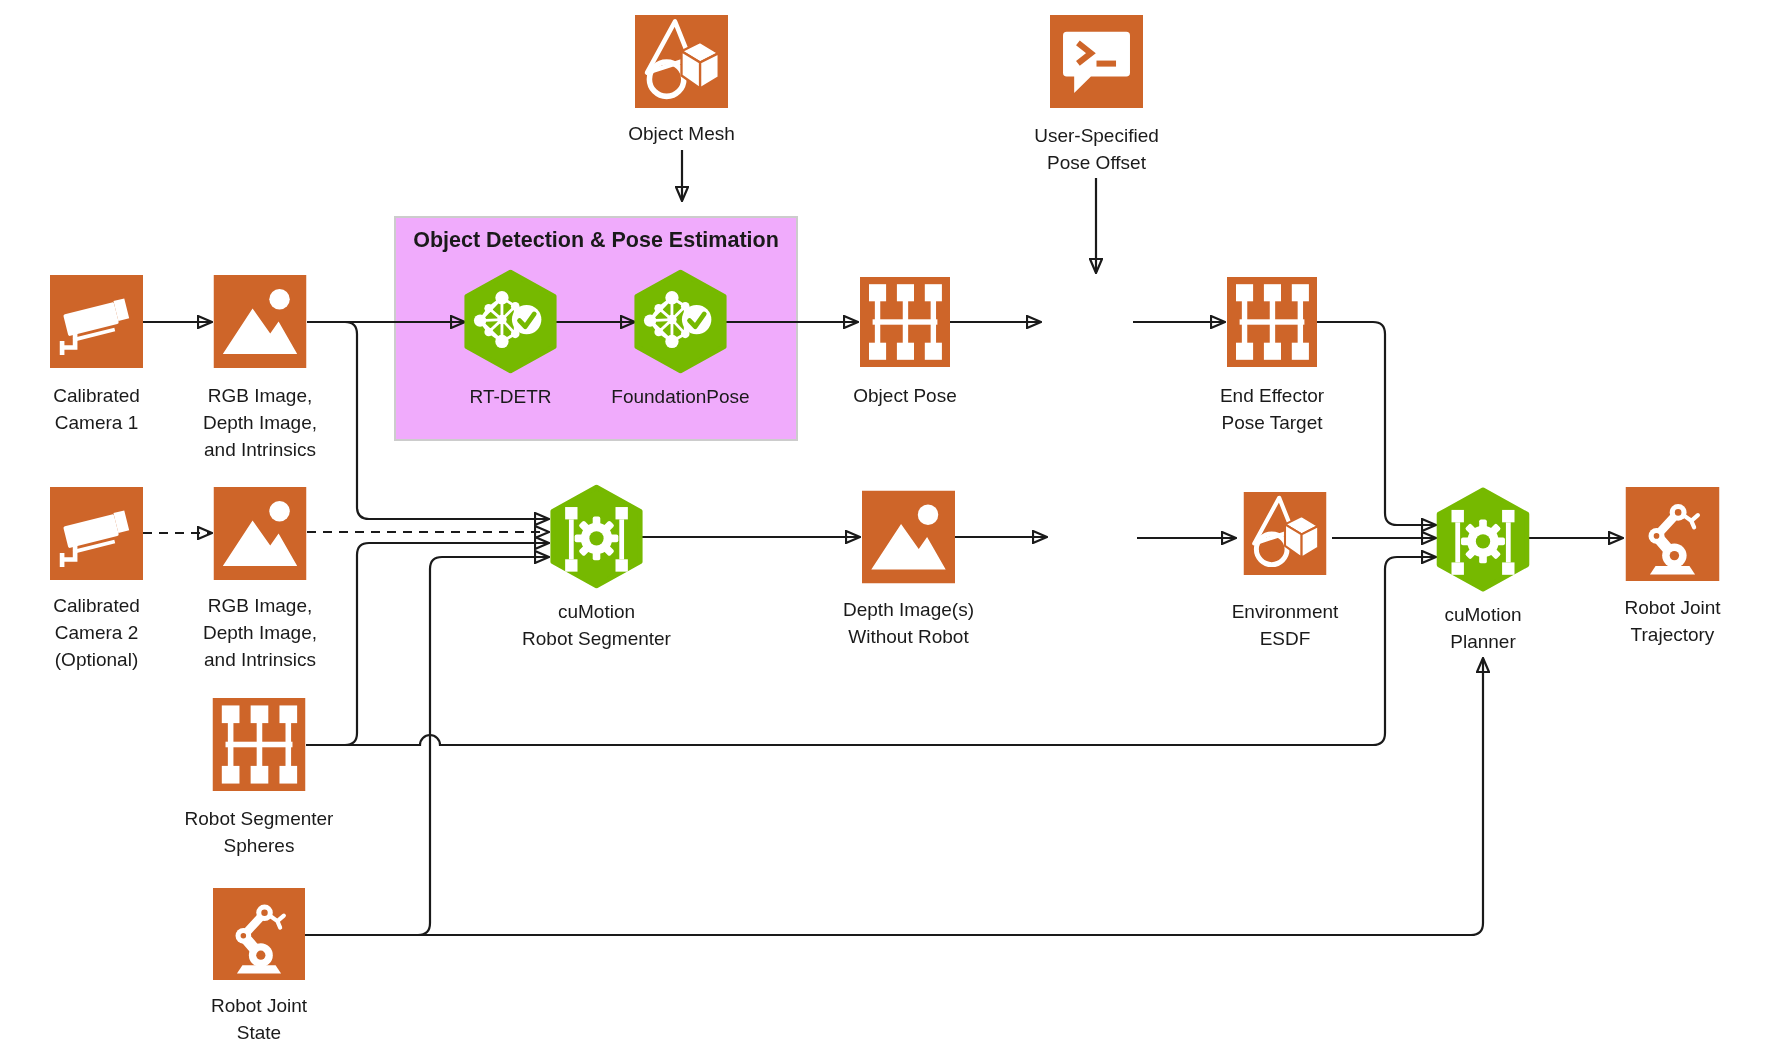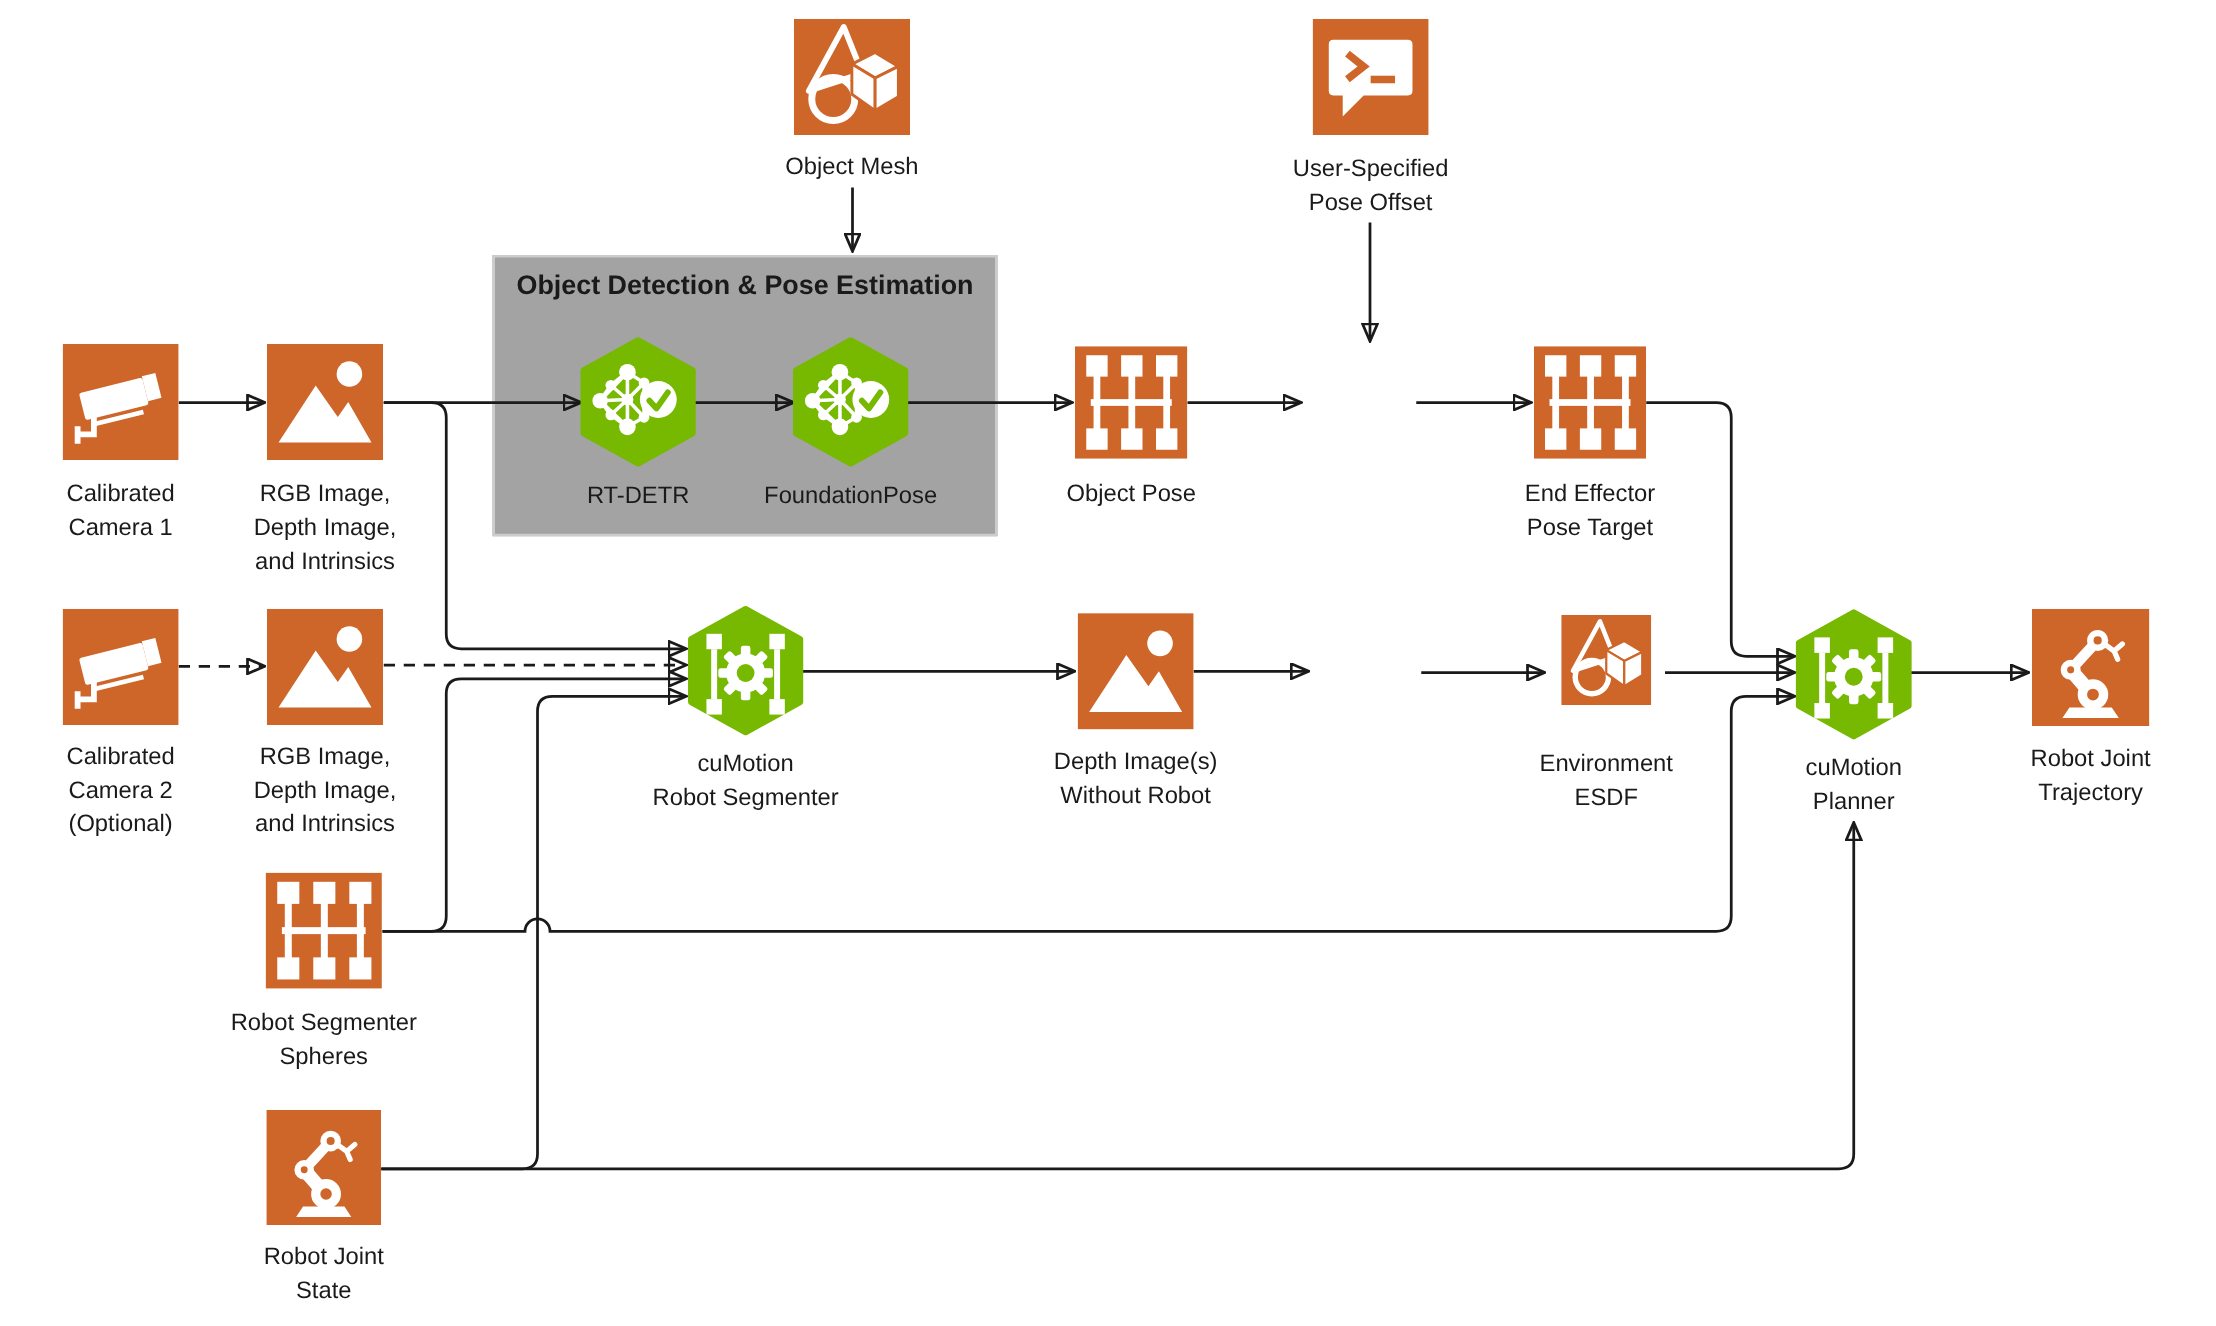--- a/index.html
+++ b/index.html
@@ -1,19 +1,19 @@
 <!DOCTYPE html>
 <html style="--orange: #CE6529; --yellow: #FDB515; --green: #76B900; --line: #1A1A1A; --box_border: #CCCCCC; --background: #FFFFFF;"><head>
 <meta charset="utf-8">
 <style>
   html,body{margin:0;padding:0;background:#fff;}
   .canvas{position:relative;width:1773px;height:1061px;background:var(--background);
           font-family:"Liberation Sans", sans-serif;color:var(--line);overflow:hidden;}
-  .groupbox{position:absolute;left:394px;top:204px;width:404px;height:225px;
-            background:#a3a3a3;border:2px solid var(--box_border);box-sizing:border-box;z-index:1;}
+  .groupbox{position:absolute;left:394px;top:216px;width:404px;height:225px;
+            background:#f0abfc;border:2px solid var(--box_border);box-sizing:border-box;z-index:1;}
   .groupbox .gtitle{margin-top:10px;text-align:center;font-size:21.5px;font-weight:700;color:var(--line);}
   #wires{position:absolute;left:0;top:0;z-index:2;}
   #wires path{stroke:var(--line);stroke-width:2.2;fill:none;}
   #wires path.dashed{stroke-dasharray:9 7;}
   .node{position:absolute;z-index:3;}
   .node .ic{display:block;width:100%;height:100%;}
   .label{position:absolute;left:50%;transform:translateX(-50%);width:240px;
          text-align:center;font-size:19px;line-height:27px;white-space:pre-line;color:var(--line);}
   .defsvg{position:absolute;width:0;height:0;overflow:hidden;}
 </style>
@@ -256,21 +256,21 @@
 
   <div class="node" style="left:862px;top:490px;width:93px;height:94px">
     <svg class="ic" viewBox="0 0 100 100">
         <use href="#i-image"></use>
       </svg>
     <div class="label" style="top:106px">Depth Image(s)
 Without Robot</div>
   </div>
 
 
-  <div class="node" style="left:1238px;top:492px;width:94px;height:72px">
+  <div class="node" style="left:1238px;top:492px;width:94px;height:83px">
     <svg class="ic" viewBox="0 0 100 100">
         <use href="#i-mesh"></use>
       </svg>
     <div class="label" style="top:106px">Environment
 ESDF</div>
   </div>
 
   <div class="node" style="left:1435px;top:487px;width:96px;height:105px">
     <svg class="ic" viewBox="0 0 100 110">
         <use href="#i-hexgear"></use>

